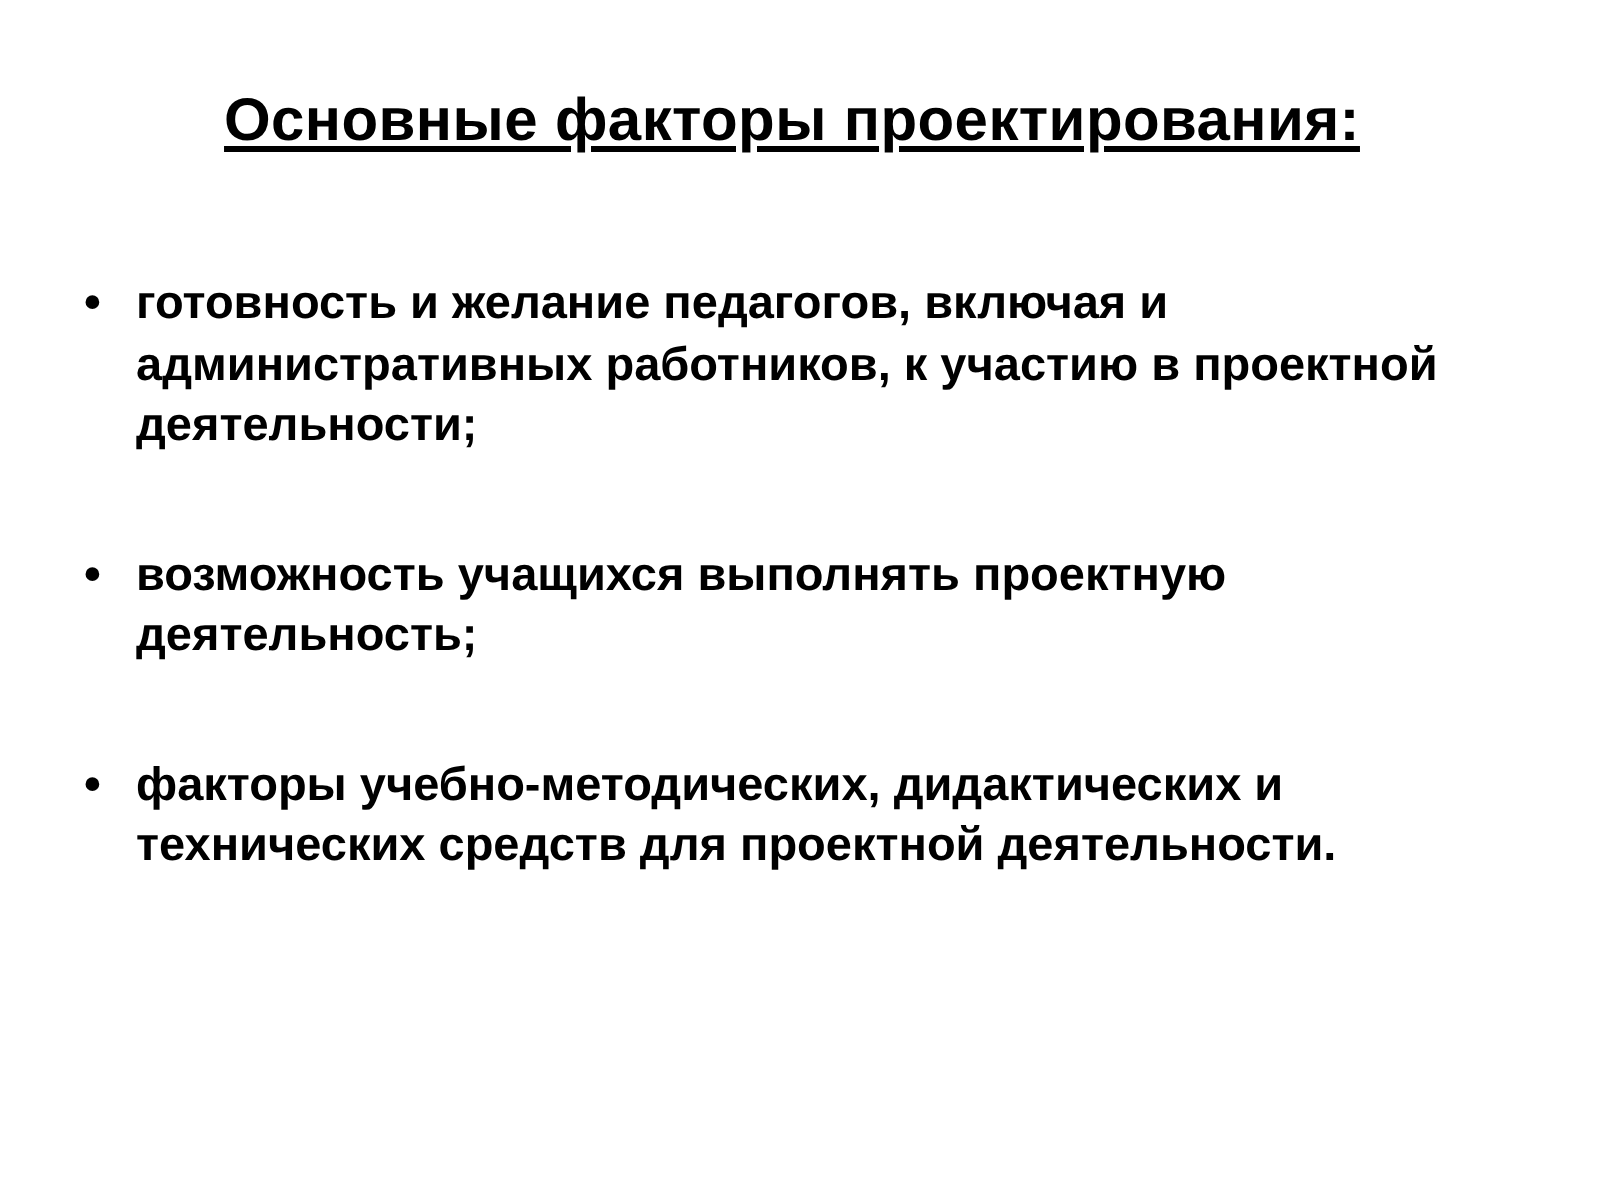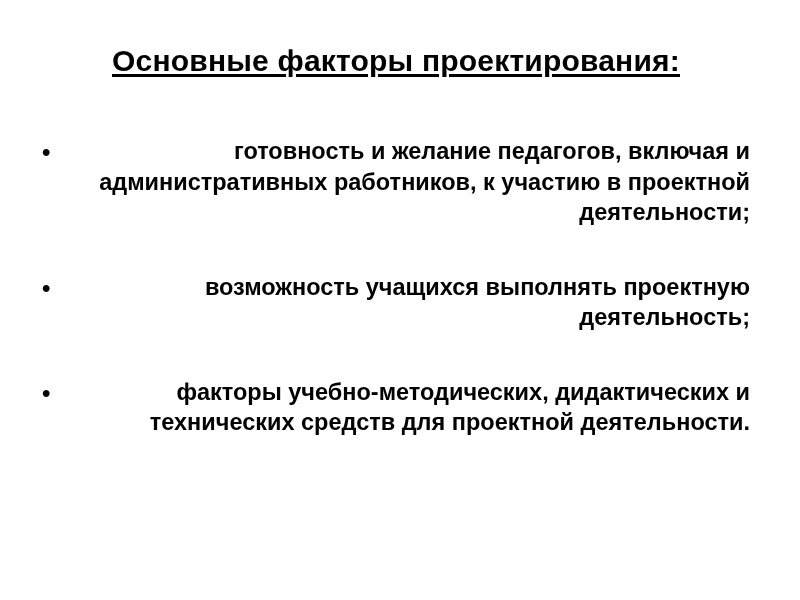--- a/index.html
+++ b/index.html
@@ -59,21 +59,21 @@
   }
   .bullet-dot {
     flex: 0 0 auto;
     width: 26px;
     font-size: 24px;
     line-height: 1.30;
     text-align: left;
   }
   .bullet-text {
     flex: 1 1 auto;
-    text-align: right;
+    text-align: left;
   }
 </style>
 </head>
 <body>
 
 <div class="slide">
 
   <div class="slide-title">
     <span class="underlined">Основные факторы проектирования:</span>
   </div>

